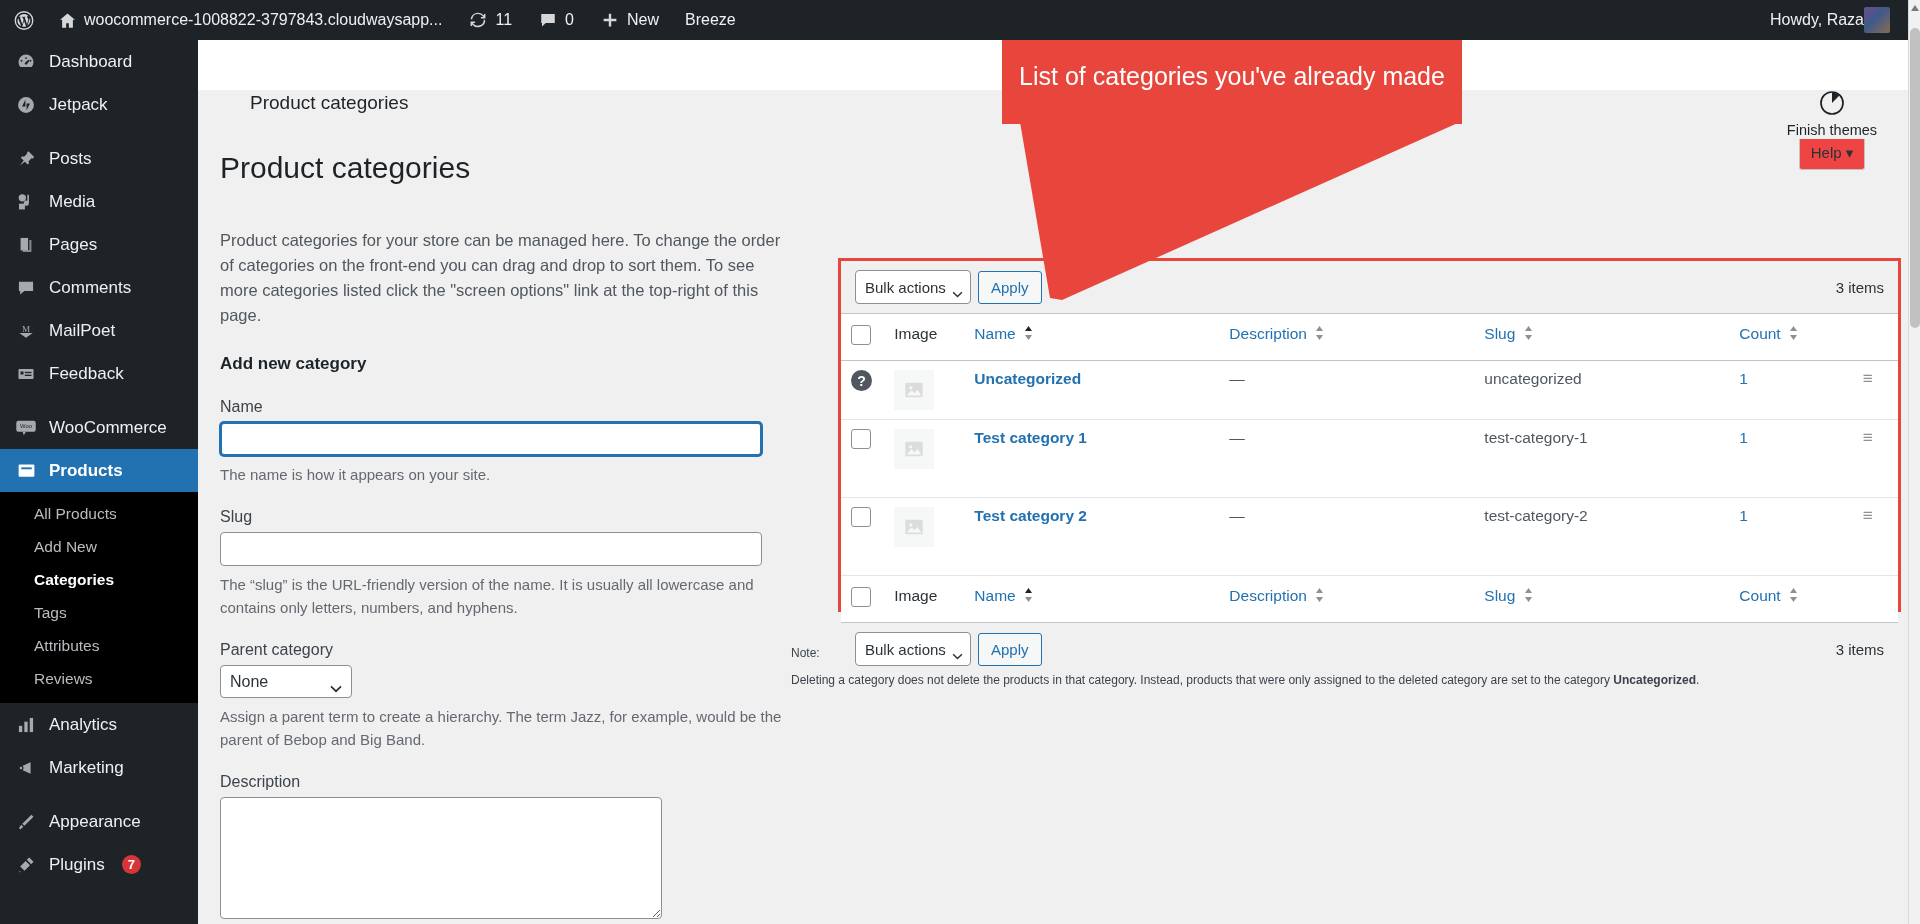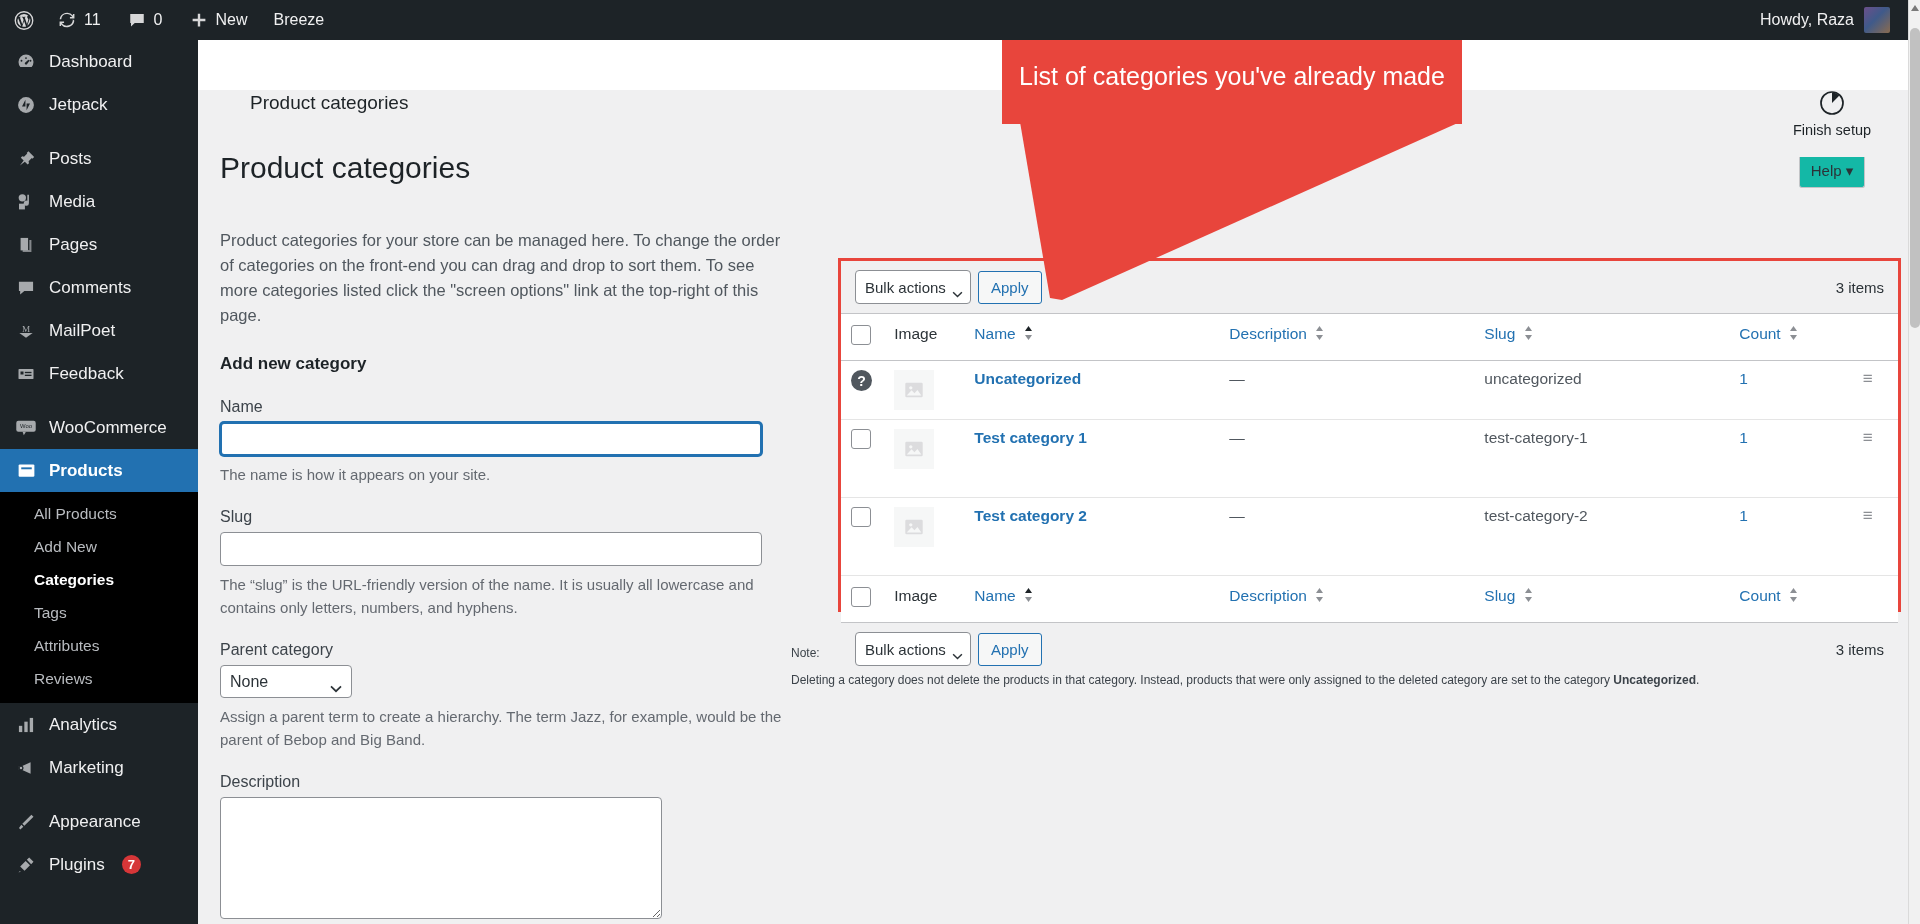--- a/index.html
+++ b/index.html
@@ -17,21 +17,21 @@
     background: #1d2327; color: #f0f0f1;
     display: flex; align-items: center;
     font-size: 16px; z-index: 60;
   }
   .ab-item {
     display: flex; align-items: center; gap: 7px;
     padding: 0 13px; height: 40px; color: #f0f0f1; white-space: nowrap;
   }
   .ab-logo { padding-left: 14px; padding-right: 10px; }
   .ab-spacer { flex: 1; }
-  .ab-right { display: flex; align-items: center; padding-right: 18px; gap: 10px; }
+  .ab-right { display: flex; align-items: center; padding-right: 18px; }
   .ab-avatar {
     width: 26px; height: 26px; border-radius: 2px;
     background: linear-gradient(135deg,#6b4f8a 0%,#3f5a8a 45%,#8a6b4f 100%);
     display: inline-block;
   }
   .ab-ico { display: inline-flex; width: 20px; height: 20px; align-items: center; justify-content: center; }
   .ab-ico svg { display: block; }
 
   
   .sidebar {
@@ -91,21 +91,21 @@
   .screen-meta {
     position: absolute; top: 50px; right: 22px; width: 108px;
     display: flex; flex-direction: column; align-items: center;
     z-index: 20;
   }
   .finish-setup {
     display: flex; flex-direction: column; align-items: center;
     font-size: 14.5px; color: #1d2327; gap: 3px; padding-top: 0px;
   }
   .help-tab {
-    margin-top: 19px; background: #14b8a6; border: 1px solid #c3c4c7; border-top: none;
+    margin-top: 1px; background: #ef4444; border: 1px solid #c3c4c7; border-top: none;
     padding: 5px 11px 7px 11px; font-size: 15px; color: #2c3338;
     border-radius: 0 0 3px 3px;
   }
 
   
   .form-col {
     position: absolute; top: 188px; left: 22px; width: 562px;
   }
   .form-intro {
     font-size: 16.5px; color: #50575e; line-height: 25px; margin-bottom: 26px;
@@ -257,20 +257,28 @@
   <div class="ab-item ab-logo">
     <span class="ab-ico">
       <svg width="21" height="21" viewBox="0 0 24 24">
           <circle cx="12" cy="12" r="10.5" fill="none" stroke="#d7d7d8" stroke-width="1.6"></circle>
           <path d="M4.2 12a7.8 7.8 0 0 0 4.4 7L5 9.3A7.7 7.7 0 0 0 4.2 12zm13.1-.4c0-.95-.35-1.6-.65-2.1-.4-.63-.77-1.16-.77-1.79 0-.7.53-1.35 1.28-1.35h.1A7.78 7.78 0 0 0 12 4.2a7.79 7.79 0 0 0-6.5 3.5h.42c.8 0 2.03-.1 2.03-.1.41-.2.46.58.05.63 0 0-.41.05-.87.07l2.77 8.23 1.66-4.99-1.18-3.24c-.41-.02-.8-.07-.8-.07-.41-.03-.36-.66.05-.63 0 0 1.26.1 2.01.1.8 0 2.03-.1 2.03-.1.41-.2.46.58.05.63 0 0-.41.05-.87.07l2.75 8.17.76-2.53c.36-1.08.58-1.85.58-2.51zM12.13 12.7l-2.28 6.62c.68.2 1.4.31 2.15.31.89 0 1.74-.15 2.53-.43l-.06-.11-2.34-6.39zm6.72-4.43c.3.24.05 1.66-.38 2.78l-2.5 7.22a7.79 7.79 0 0 0 2.88-10z" fill="#d7d7d8"></path>
         </svg>
     </span>
   </div>
   <div class="ab-item">
     <span class="ab-ico">
+      <svg width="19" height="19" viewBox="0 0 24 24">
+          <path d="M12 3 2.6 11.2h2.6V21h5.1v-5.6h3.4V21h5.1v-9.8h2.6z" fill="#d7d7d8"></path>
+        </svg>
+    </span>
+    <span>woocommerce-1008822-3797843.cloudwaysapp...</span>
+  </div>
+  <div class="ab-item">
+    <span class="ab-ico">
       <svg width="18" height="18" viewBox="0 0 24 24">
           <path d="M12 4a8 8 0 0 1 6.9 4h-3v2h6V4h-2v2.1A10 10 0 0 0 2.2 11h2.05A8 8 0 0 1 12 4zm7.75 7A8 8 0 0 1 5.1 16H8.1v-2h-6v6h2v-2.1A10 10 0 0 0 21.8 13z" fill="#d7d7d8"></path>
         </svg>
     </span>
     <span>11</span>
   </div>
   <div class="ab-item">
     <span class="ab-ico">
       <svg width="18" height="18" viewBox="0 0 24 24">
           <path d="M3 4h18v12H9l-5 4.5V16H3z" fill="#d7d7d8"></path>
@@ -464,21 +472,21 @@
   <h1 class="page-title">Product categories</h1>
 
   <div class="screen-meta">
     <div class="finish-setup">
       <span>
         <svg width="26" height="26" viewBox="0 0 26 26">
             <circle cx="13" cy="13" r="11" fill="none" stroke="#1d2327" stroke-width="1.7"></circle>
             <path d="M13 13V2.6a10.4 10.4 0 0 1 7.4 3z" fill="#1d2327"></path>
           </svg>
       </span>
-      <span>Finish setup</span>
+      <span>Finish themes</span>
     </div>
     <div class="help-tab">
       <span>Help</span>
       <span>▾</span>
     </div>
   </div>
 
   <div class="form-col">
     <p class="form-intro">Product categories for your store can be managed here. To change the order of categories on the front-end you can drag and drop to sort them. To see more categories listed click the "screen options" link at the top-right of this page.</p>
     <h2 class="form-h2">Add new category</h2>

